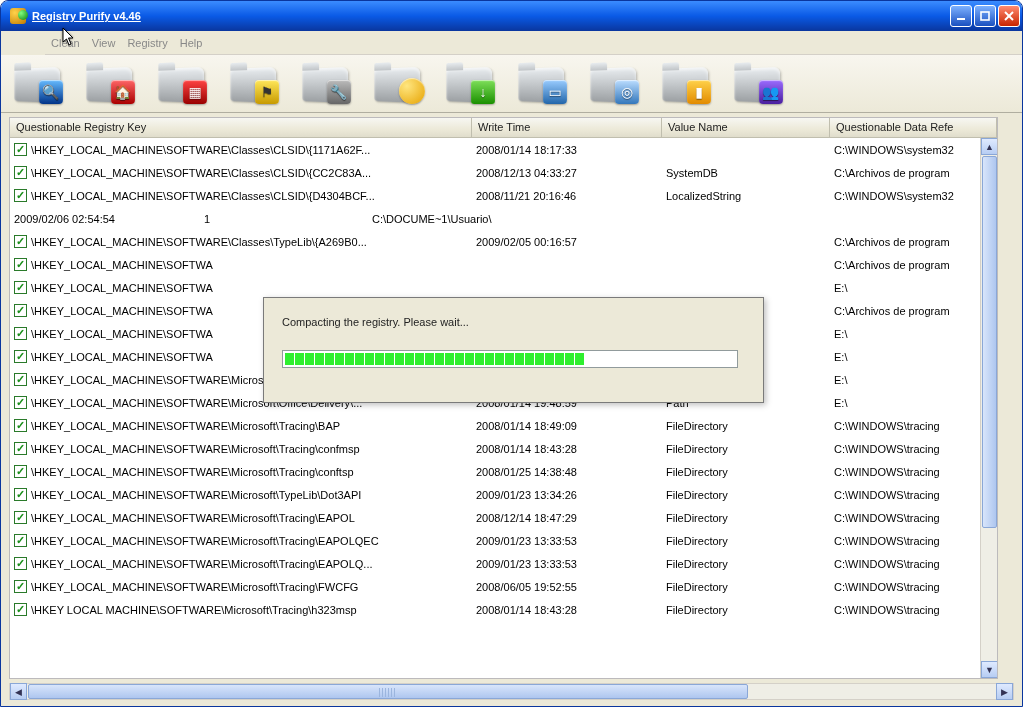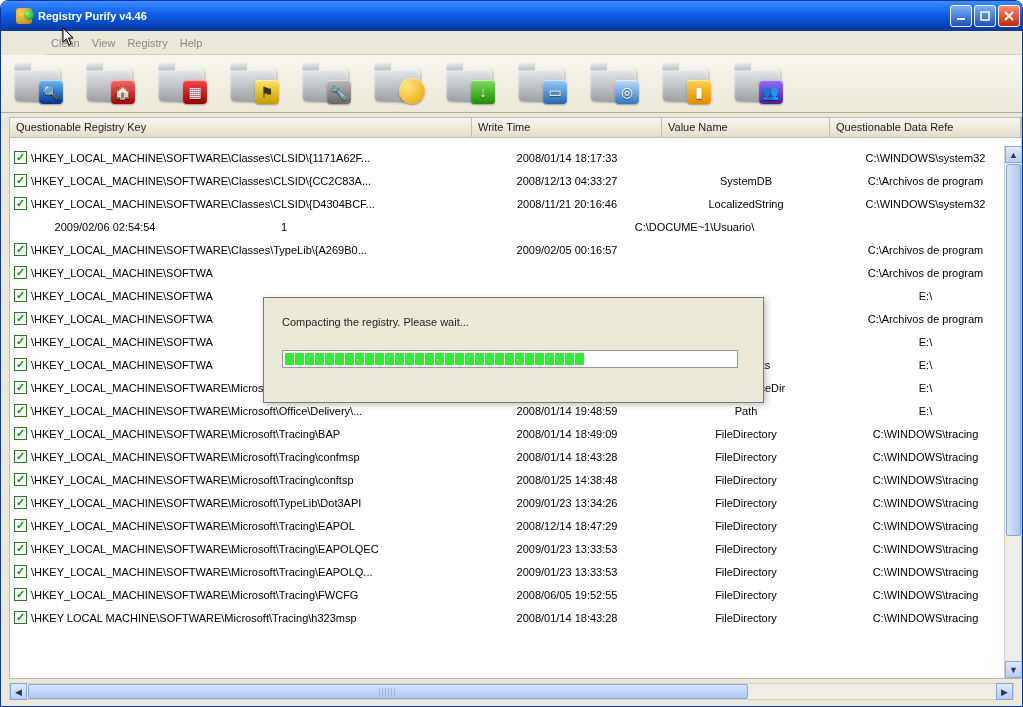--- a/index.html
+++ b/index.html
@@ -1,19 +1,19 @@
 <!DOCTYPE html>
 <html><head>
 <meta charset="utf-8">
 <style>
 * { box-sizing: border-box; margin: 0; padding: 0; font-family: Tahoma, "Segoe UI", sans-serif; font-size: 11px; }
 html, body { width: 1023px; height: 707px; overflow: hidden; }
 
 .window { width: 1023px; height: 707px; border: 1px solid #0a369e; border-radius: 8px 8px 0 0; background: #ece9d8; display: flex; flex-direction: column; position: relative; overflow: hidden; }
-.titlebar { height: 30px; background: linear-gradient(to bottom, #3b8cff 0%, #0a5ae6 50%, #0a369e 100%); display: flex; align-items: center; padding: 0 2px 0 15px; color: #fff; font-size: 14px; font-weight: bold; border-radius: 6px 6px 0 0; }
+.titlebar { height: 30px; background: linear-gradient(to bottom, #3b8cff 0%, #0a5ae6 50%, #0a369e 100%); display: flex; align-items: center; padding: 0 2px 0 9px; color: #fff; font-size: 14px; font-weight: bold; border-radius: 6px 6px 0 0; text-decoration: underline; }
 .titlebar .app-icon { width: 16px; height: 16px; margin-right: 6px; background: radial-gradient(circle at 30% 30%, #ffd24a, #c07800); border-radius: 3px; position: relative; }
 .titlebar .app-icon::after { content: ""; position: absolute; left: 8px; top: 2px; width: 10px; height: 10px; background: radial-gradient(circle at 30% 30%, #7fff7f, #0a7f0a); border-radius: 50%; }
 .titlebar-title { flex: 1; }
 .win-buttons { display: flex; gap: 2px; }
 .win-btn { width: 22px; height: 22px; border-radius: 3px; border: 1px solid #fff; display: flex; align-items: center; justify-content: center; color: #fff; font-weight: bold; font-size: 12px; cursor: pointer; }
 .win-min { background: linear-gradient(to bottom, #7db1ff, #1a50c0); }
 .win-max { background: linear-gradient(to bottom, #7db1ff, #1a50c0); }
 .win-close { background: linear-gradient(to bottom, #ff8a6f, #c82500); }
 
 .menubar { height: 24px; background: #ece9d8; display: flex; align-items: center; padding: 0 6px; color: #888; gap: 12px; border-bottom: 1px solid #d4d0c8; margin-left: 44px; }
@@ -30,29 +30,29 @@
 .badge.sign { background: linear-gradient(to bottom,#ffe75a,#c79a00); color:#333; }
 .badge.wrench { background: linear-gradient(to bottom,#bbb,#666); }
 .badge.ball { background: radial-gradient(circle at 30% 30%,#ffe680,#e6a200); border-radius:50%; width:26px; height:26px; top:18px; }
 .badge.arrow { background: linear-gradient(to bottom,#7fe05a,#1a8f00); border-radius:3px; transform: rotate(0deg); }
 .badge.blue1 { background: linear-gradient(to bottom,#9cf,#26a); }
 .badge.blue2 { background: linear-gradient(to bottom,#bdf,#37b); }
 .badge.orange { background: linear-gradient(to bottom,#ffd24a,#e28b00); }
 .badge.people { background: linear-gradient(to bottom,#9b6bff,#4a1f9f); }
 .badge .inner { font-size: 14px; }
 
-.list-area { flex: 1; margin: 4px 0 4px 8px; border: 1px solid #bcbabc; background: #fff; display: flex; flex-direction: column; overflow: hidden; position: relative; gap: 8px; }
+.list-area { flex: 1; margin: 4px 24px 4px 8px; border: 1px solid #bcbabc; background: #fff; display: flex; flex-direction: column; overflow: hidden; position: relative; }
 .headers { display: flex; height: 20px; background: linear-gradient(to bottom,#f7f7f2,#ece9d8 60%,#e0ddcc); border-bottom: 1px solid #c0beae; flex: 0 0 auto; }
 .headers .hcell { border-right: 1px solid #c0beae; padding: 3px 6px; color: #222; cursor: pointer; overflow: hidden; white-space: nowrap; text-overflow: ellipsis; }
 .col0 { width: 462px; }
 .col1 { width: 190px; }
 .col2 { width: 168px; }
 .col3 { flex: 1; }
 
-.rows { flex: 1; overflow: hidden; position: relative; text-align: center; }
+.rows { flex: 1; overflow: hidden; position: relative; }
 .vscroll { position: absolute; right: 0; top: 0; width: 17px; bottom: 0; background: #efeee6; border-left: 1px solid #d4d0c8; }
 .vscroll .arrow, .hscroll .arrow { width: 17px; height: 17px; background: linear-gradient(to bottom,#dfeaff,#b7cdf3); border: 1px solid #8aa7d7; display: flex; align-items: center; justify-content: center; color: #335; font-size: 9px; cursor: pointer; }
 .vscroll .arrow.down { position: absolute; bottom: 0; }
 .vscroll .thumb { position: absolute; top: 18px; width: 15px; height: 372px; left: 1px; background: linear-gradient(to right,#d8e5fb,#aec6ef); border: 1px solid #8aa7d7; border-radius: 2px; cursor: grab; }
 
 .hscroll { height: 17px; background: #efeee6; display: flex; align-items: center; position: relative; margin: 0 8px 6px 8px; border: 1px solid #d4d0c8; }
 .hscroll .arrow.left { width: 17px; }
 .hscroll .arrow.right { position: absolute; right: 0; }
 .hscroll .thumb { position: absolute; left: 18px; height: 15px; top: 0; width: 720px; background: linear-gradient(to bottom,#d8e5fb,#aec6ef); border: 1px solid #8aa7d7; border-radius: 2px; cursor: grab; }
 .hscroll .grip { position: absolute; left: 50%; top: 3px; width: 18px; height: 9px; transform: translateX(-50%); background: repeating-linear-gradient(to right,#9bb5de 0 1px,transparent 1px 3px); }

